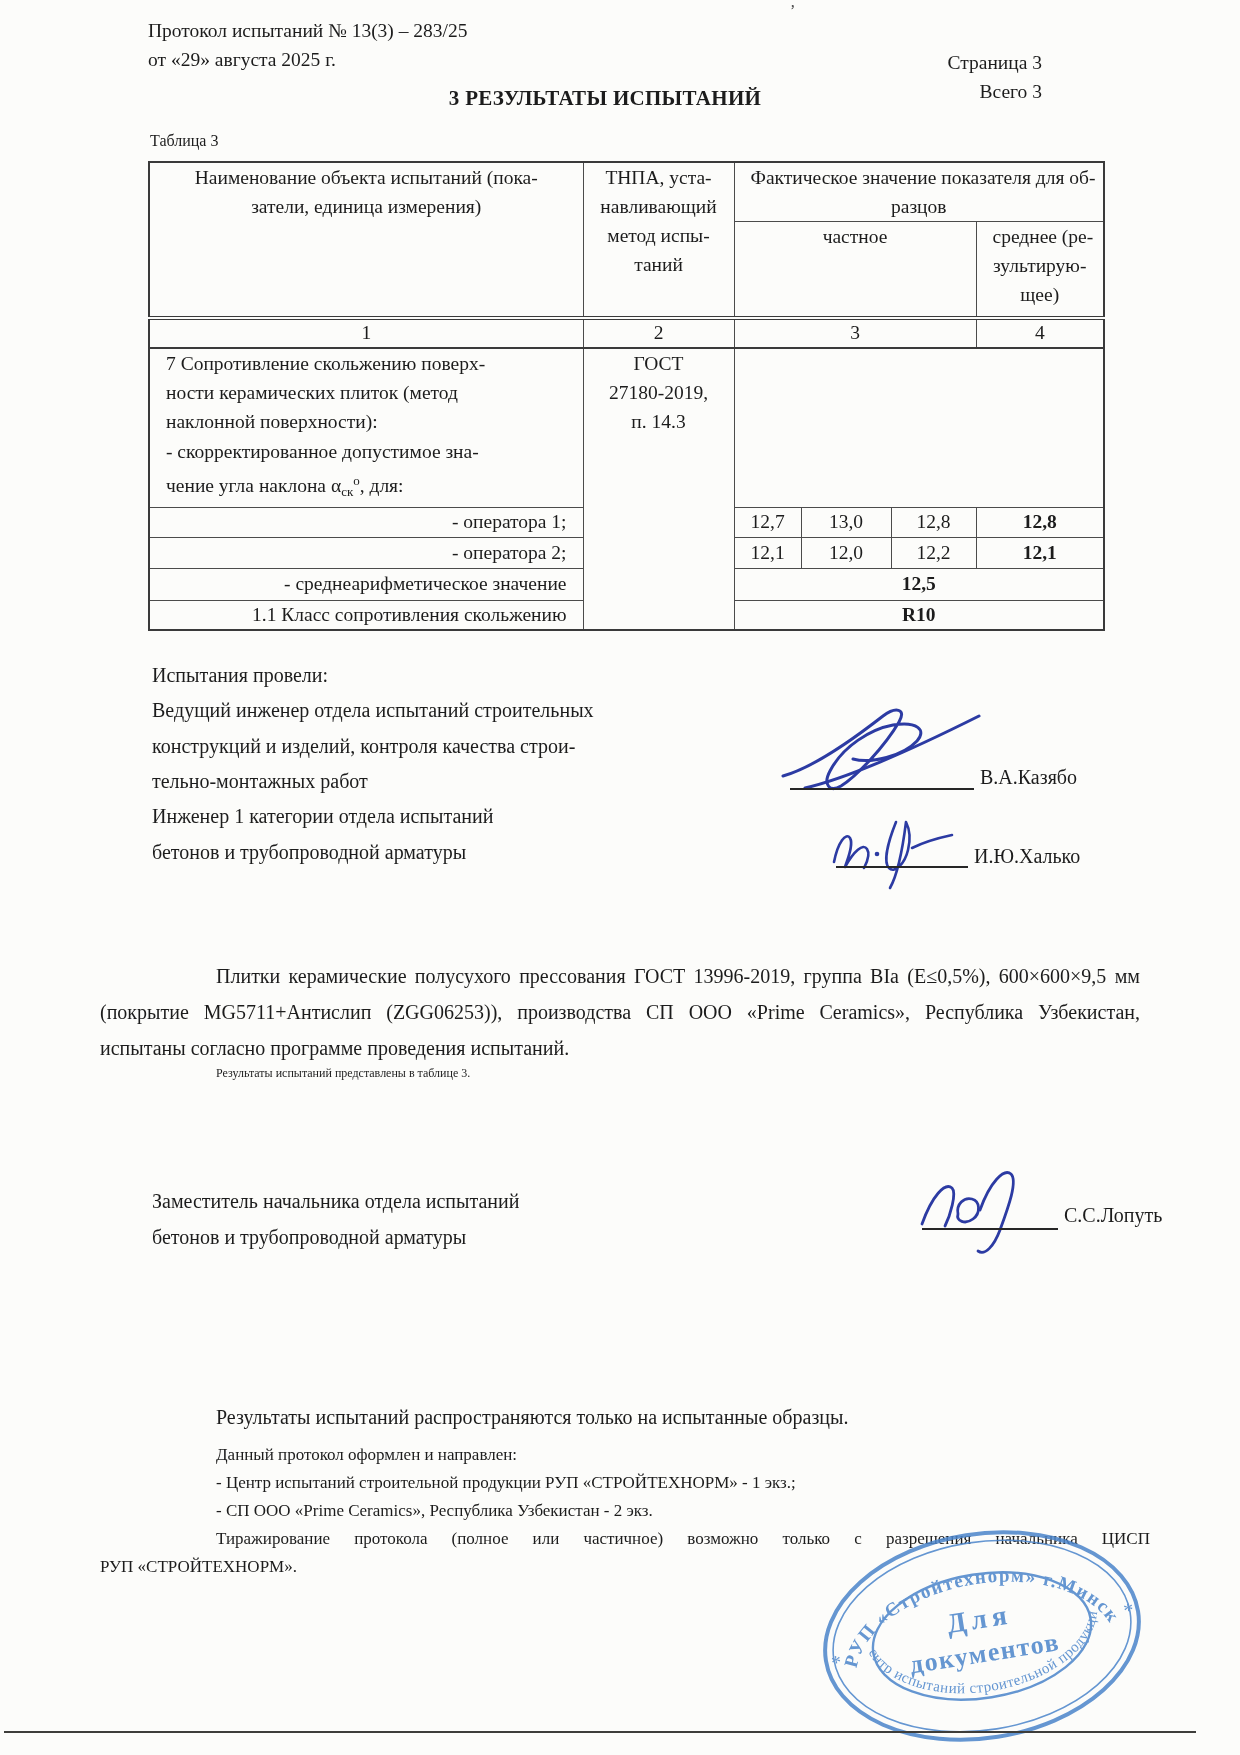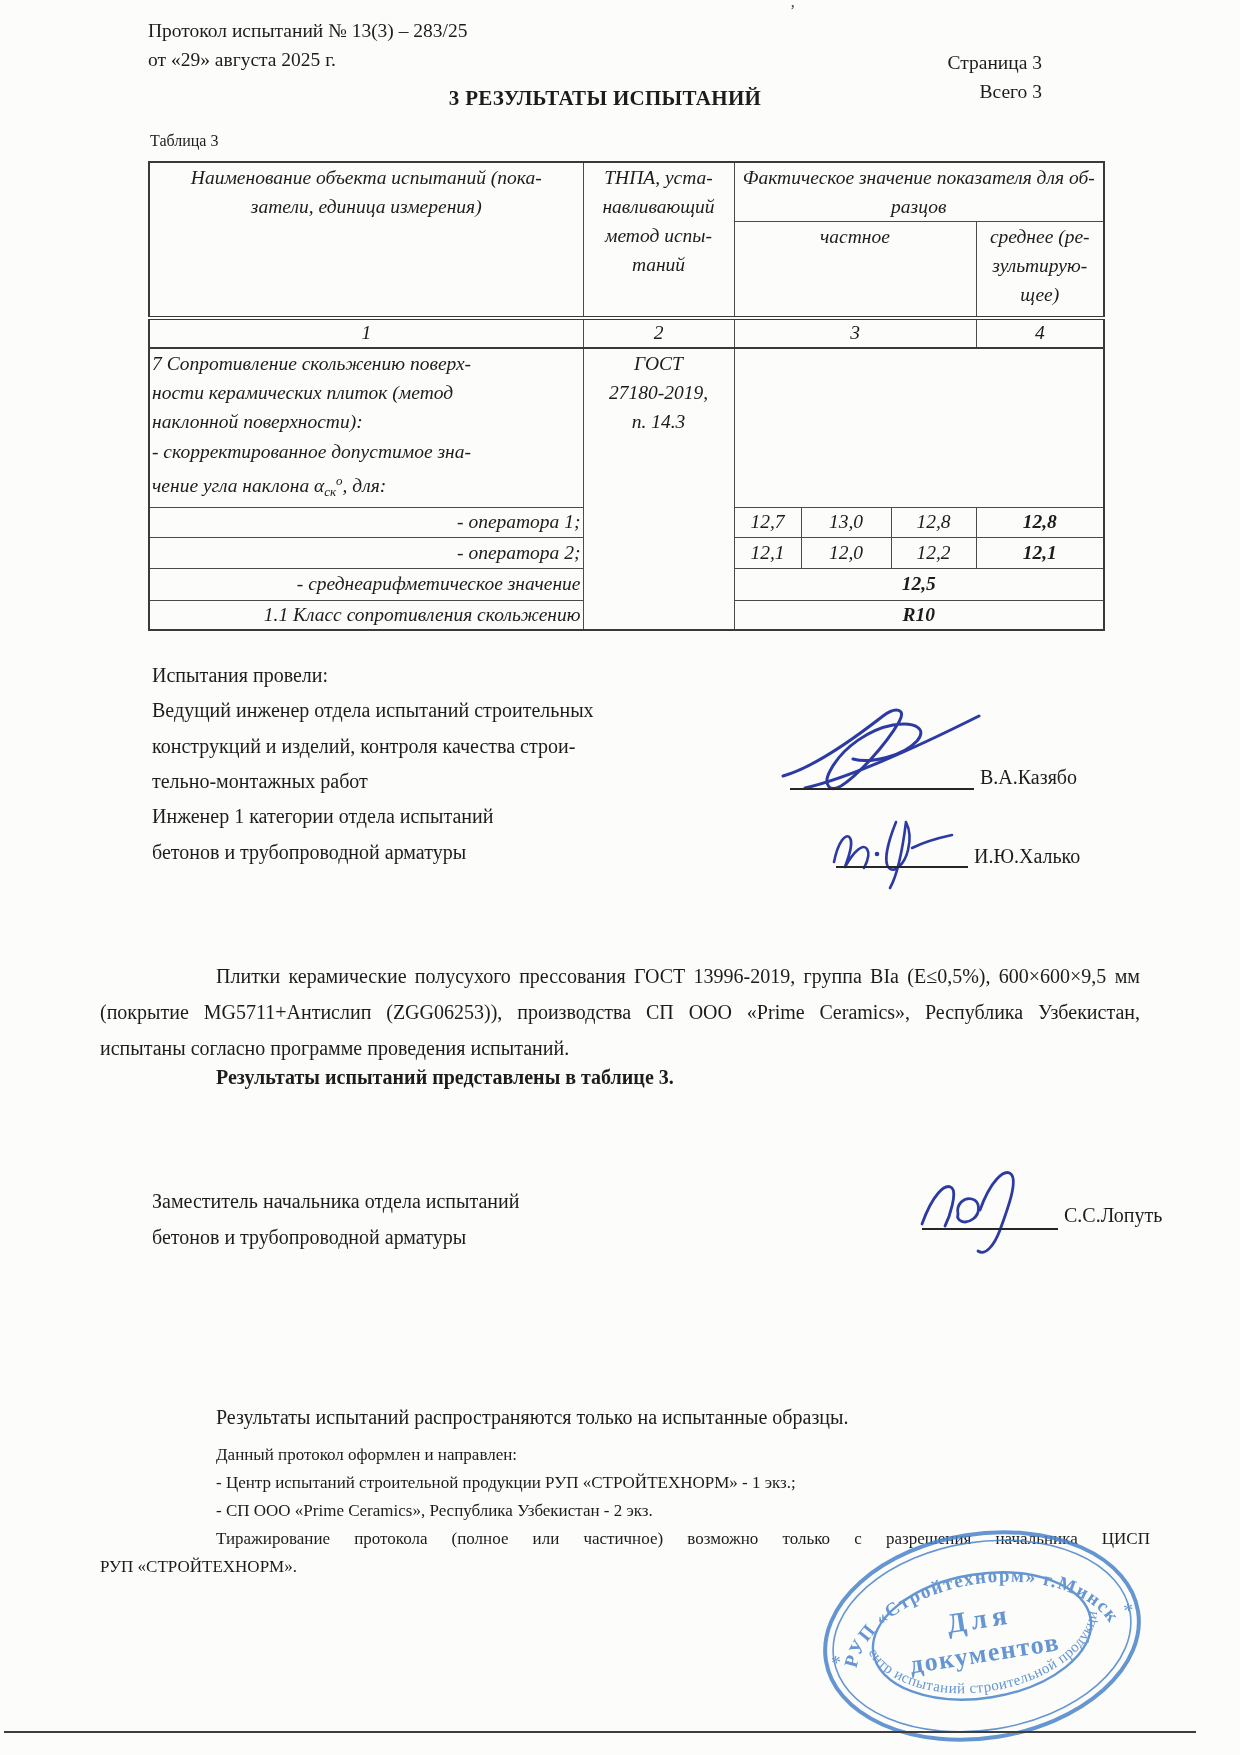--- a/index.html
+++ b/index.html
@@ -18,21 +18,21 @@
 
   .doc-title { width:1210px; left:0; top:86px; text-align:center;
     font-size:21px; font-weight:bold; letter-spacing:0.3px; }
 
   .tbl-caption { left:150px; top:132px; font-size:16px; }
 
   
   table.results { position:absolute; left:148px; top:161px; width:955px;
     border-collapse:collapse; table-layout:fixed;
     font-size:19.5px; color:#1c1c1c; border:2.5px solid #3a3a3a; }
-  table.results td { border:1.4px solid #4b4b4b; padding:0 2px; overflow:hidden;font-style:italic; }
+  table.results td { border:1.4px solid #4b4b4b; padding:0 16px; overflow:hidden; }
   .hcell { text-align:center; vertical-align:top; padding-top:3px; line-height:29px; }
   tr.hnum td { border-top:4px double #3a3a3a; border-bottom:2px solid #3a3a3a;
     text-align:center; vertical-align:middle; line-height:26px; }
   .item-cell { text-align:left; vertical-align:top; line-height:29.4px; padding:2px 4px 0 7px; }
   .gost-cell { text-align:center; vertical-align:top; line-height:29.4px; padding-top:2px; }
   .val { text-align:center; vertical-align:middle; }
   .avg { text-align:center; vertical-align:middle; font-weight:bold; }
   .lbl { text-align:right; vertical-align:middle; padding-left:7px; }
   .dot-l { border-left:1px dotted #8f8f8f !important; }
   .dot-t { border-top:1px dotted #8f8f8f !important; }
@@ -182,21 +182,21 @@
   <svg class="abs sig" style="left:826px; top:810px;" width="134" height="80" viewBox="0 0 134 80">
     <path d="M8,52 C12,32 20,22 24,28 C28,35 21,50 19,57 C28,41 37,33 41,39 C45,45 40,54 38,58" stroke-width="2.6"></path>
     <circle cx="51" cy="44" r="2.3" fill="#2c3ba3" stroke="none"></circle>
     <path d="M70,12 C62,32 57,52 63,58 C69,64 79,53 82,40 C85,28 83,18 80,12 C77,36 73,62 64,78" stroke-width="2.6"></path>
     <path d="M86,38 C98,32 112,28 126,25" stroke-width="2.6"></path>
   </svg>
   <div class="abs sig-line" style="left:836px; top:848px; width:132px;"></div>
   <div class="abs signer-name" style="left:974px; top:845px;">И.Ю.Халько</div>
 
   <div class="abs concl-para">Плитки керамические полусухого прессования ГОСТ 13996-2019, группа ВIа (Е≤0,5%), 600×600×9,5 мм (покрытие MG5711+Антислип (ZGG06253)), производства СП ООО «Prime Ceramics», Республика Узбекистан, испытаны согласно программе проведения испытаний.</div>
-  <div class="abs" style="left:216px; top:1066px; font-size:20px;font-weight:bold;">Результаты испытаний представлены в таблице 3.</div>
+  <div class="abs" style="left:216px; top:1066px; font-size:12px;">Результаты испытаний представлены в таблице 3.</div>
 
   <div class="abs bodytext" style="left:152px; top:1184px; width:540px;">
     <div class="nowrap">Заместитель начальника отдела испытаний</div>
     <div class="nowrap">бетонов и трубопроводной арматуры</div>
   </div>
   <svg class="abs sig" style="left:912px; top:1160px;" width="158" height="102" viewBox="0 0 158 102">
     <path d="M10,64 C20,36 33,22 40,28 C45,33 38,56 33,66" stroke-width="2.8"></path>
     <path d="M46,54 C44,44 52,37 60,39 C68,41 69,53 61,59 C53,65 44,61 46,54" stroke-width="2.8"></path>
     <path d="M68,50 C78,22 92,8 99,14 C106,21 96,48 88,70 C82,86 73,96 66,91" stroke-width="2.8"></path>
   </svg>

